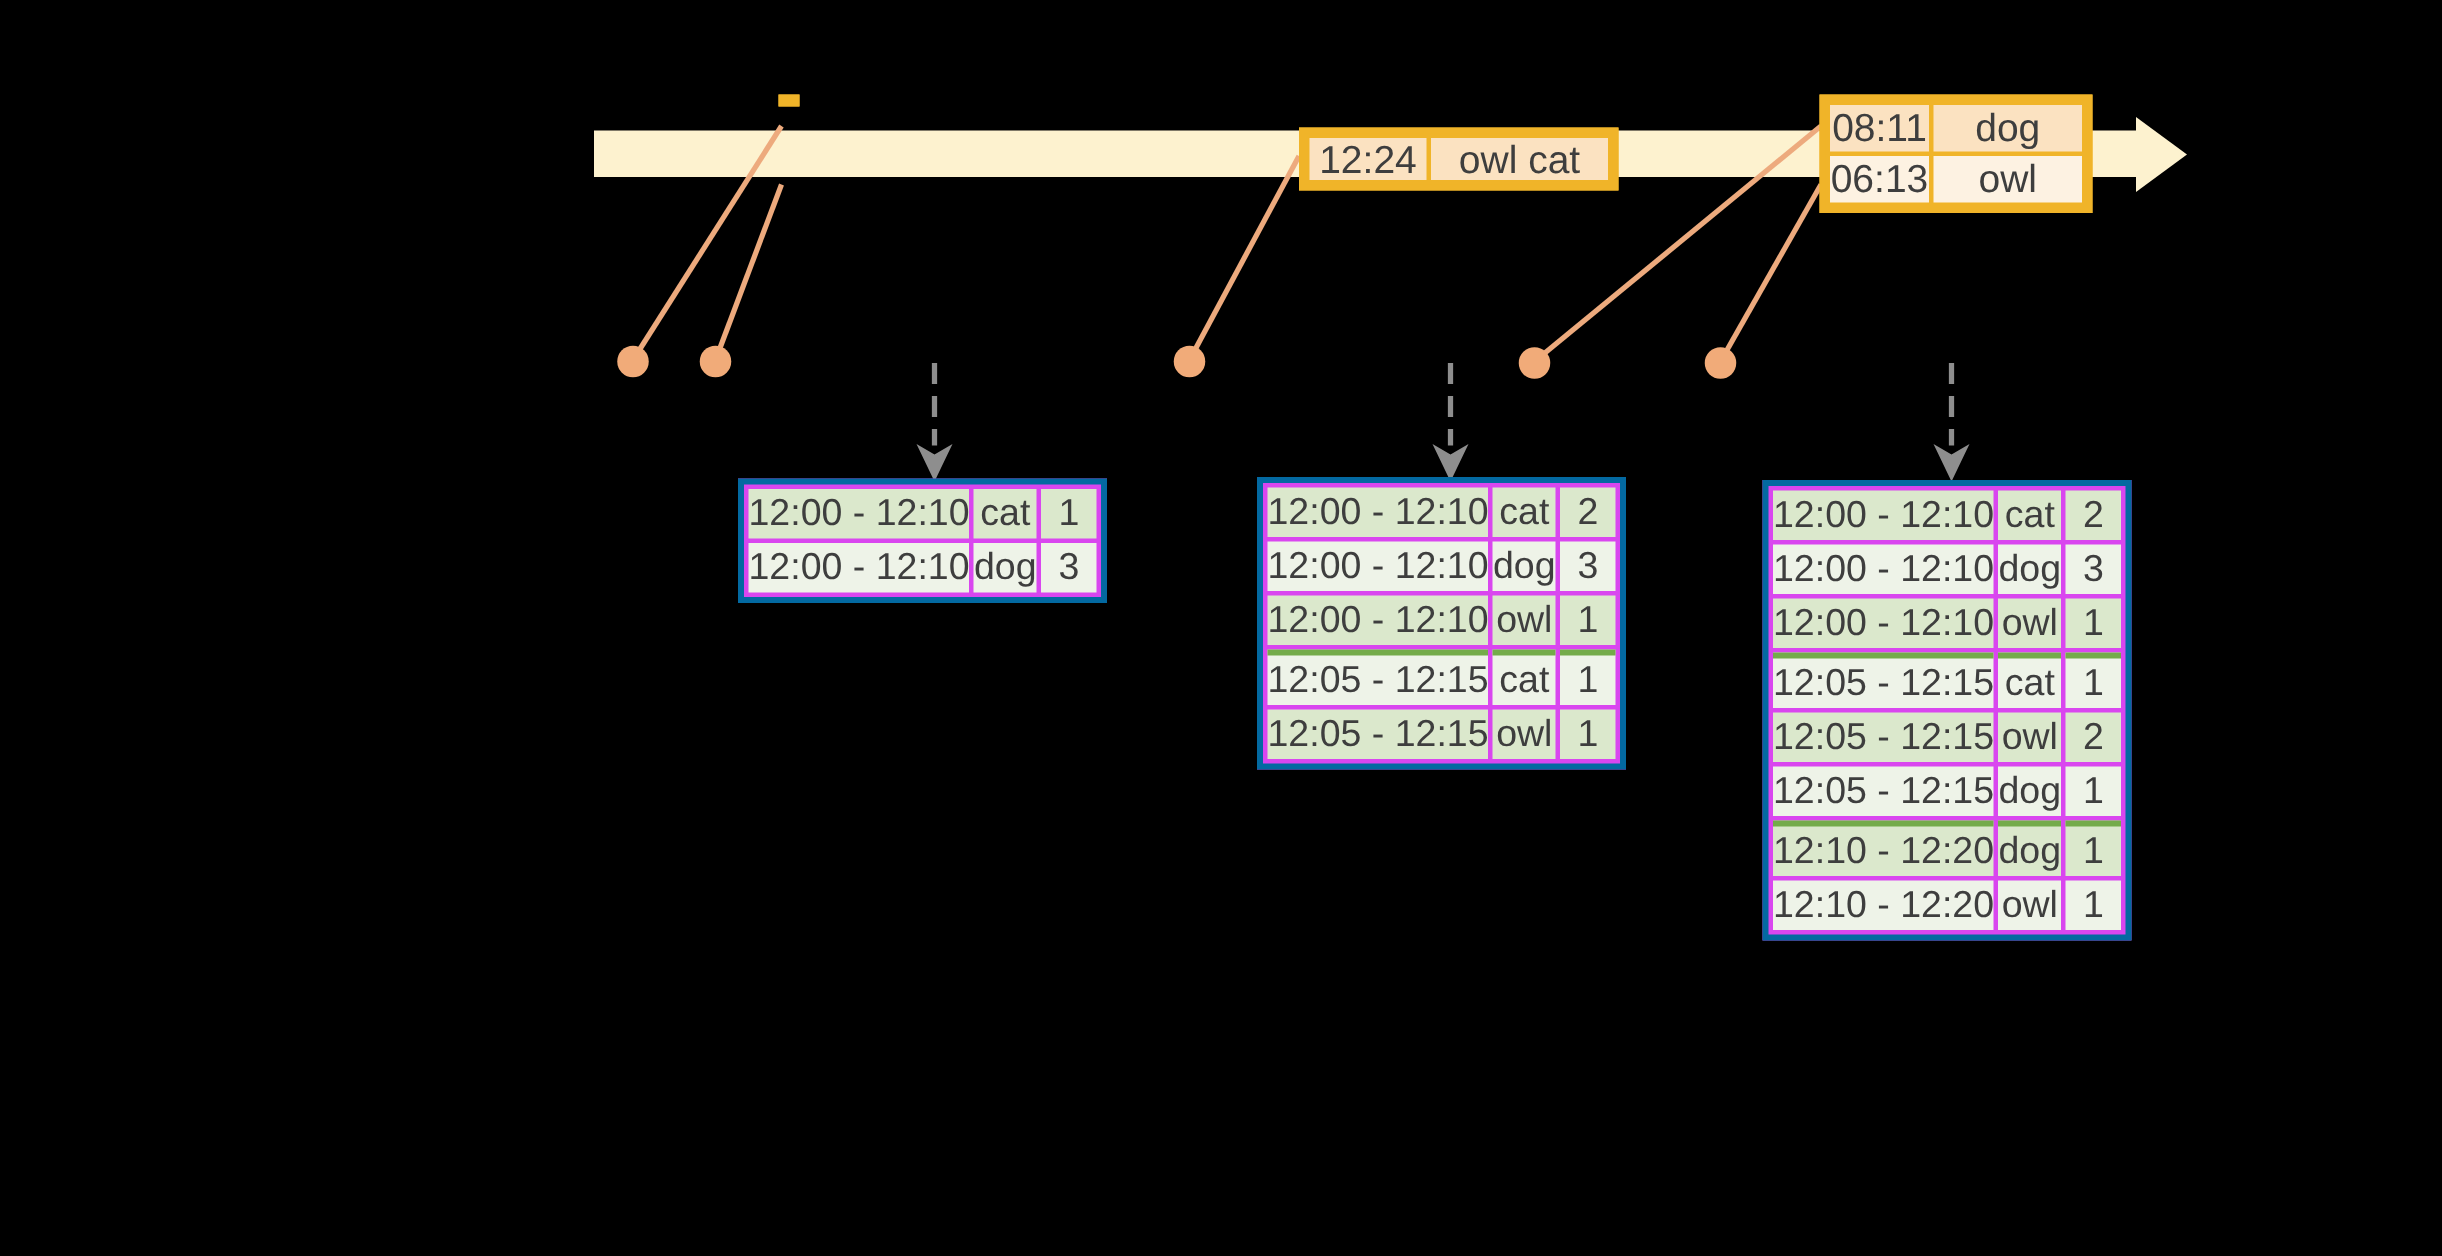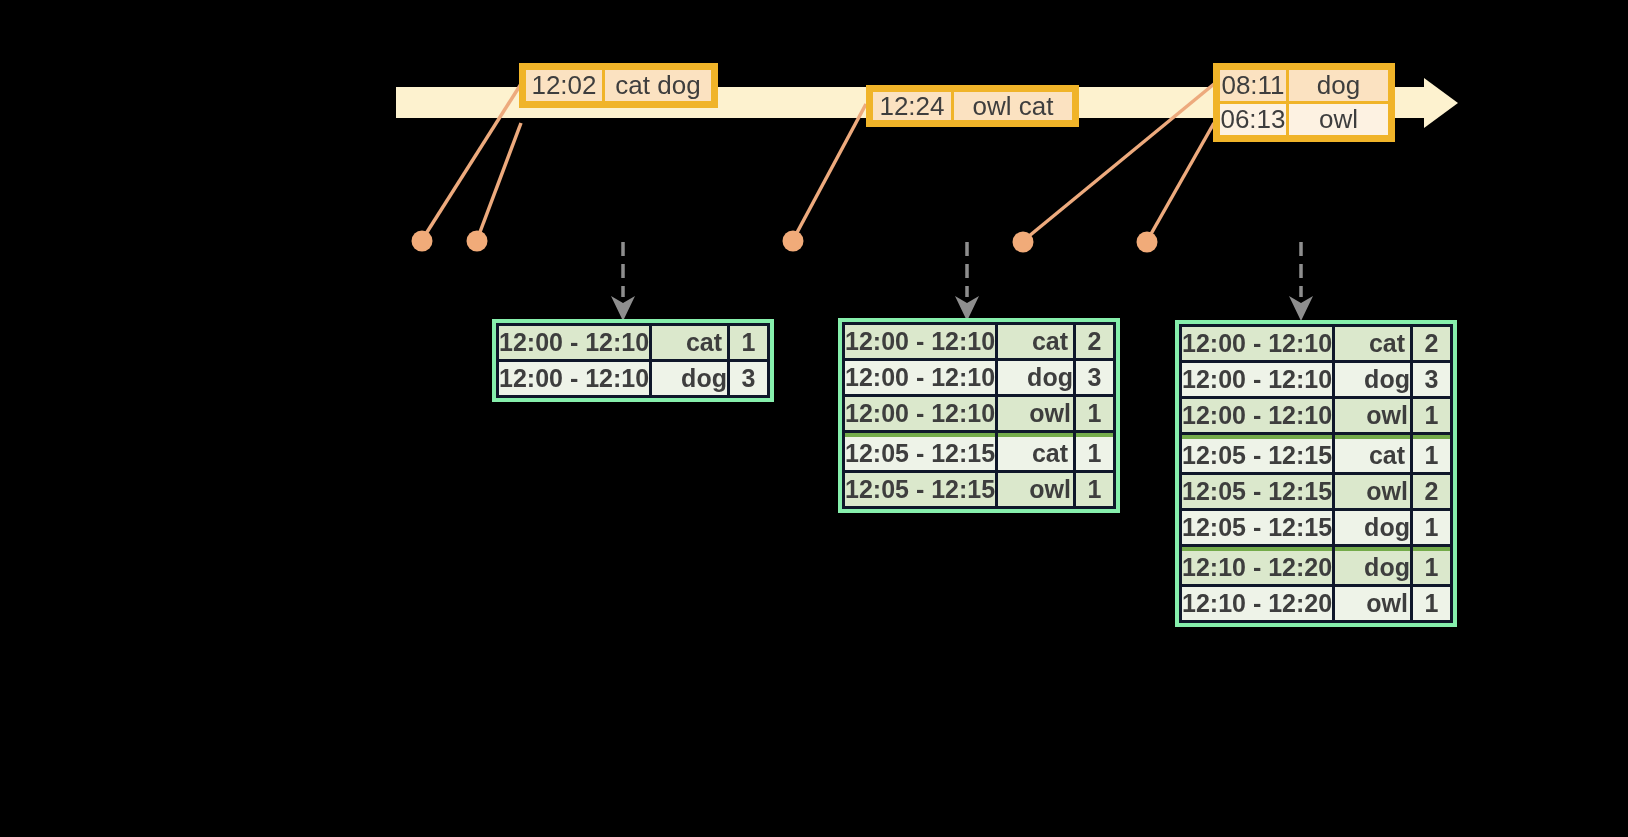--- a/index.html
+++ b/index.html
@@ -26,28 +26,28 @@
   #ebox1 td.e-time{width:76px;}  #ebox1 td.e-words{width:106px;}
   #ebox2{left:866px;top:85px;}
   #ebox2 td.e-time{width:78px;}  #ebox2 td.e-words{width:118px;}
   #ebox3{left:1213px;top:63px;}
   #ebox3 td.e-time{width:66px;}  #ebox3 td.e-words{width:99px;}
 
   
   table.rtable{
     position:absolute;z-index:2;
     border-collapse:separate;border-spacing:3px;
-    background:#0f172a;border:4px solid #86efac;font-weight:bold;
+    background:#d946ef;border:4px solid #0369a1;
   }
   table.rtable td{
     text-align:center;vertical-align:middle;padding:0;
     font-size:25px;line-height:33px;height:33px;white-space:nowrap;
   }
   table.rtable td.c-window{width:147px;}
-  table.rtable td.c-word{width:36px;padding-left:29px;}
+  table.rtable td.c-word{width:36px;}
   table.rtable td.c-count{width:37px;}
   table.rtable tr:nth-child(odd) td{background:#dbe8cc;}
   table.rtable tr:nth-child(even) td{background:#eef3e8;}
   table.rtable tr.gsep td{border-top:4px solid #74ab4a;}
   #rtable1{left:492px;top:319px;}
   #rtable2{left:838px;top:318px;}
   #rtable3{left:1175px;top:320px;}
 
   .connector{stroke:#edaa7d;stroke-width:3.5;}
   .trigger-line{stroke:#8e8e8e;stroke-width:3.5;stroke-dasharray:14 8;}
@@ -78,24 +78,20 @@
     <line class="trigger-line" x1="623" y1="242" x2="623" y2="297"></line>
     <polygon class="trigger-head" points="611,296 623,303 635,296 623,321"></polygon>
     <line class="trigger-line" x1="967" y1="242" x2="967" y2="297"></line>
     <polygon class="trigger-head" points="955,296 967,303 979,296 967,321"></polygon>
     <line class="trigger-line" x1="1301" y1="242" x2="1301" y2="297"></line>
     <polygon class="trigger-head" points="1289,296 1301,303 1313,296 1301,321"></polygon>
   </svg>
 
   <table class="ebox" id="ebox1">
     <tbody>
-        <tr>
-      <td class="e-time">12:02</td>
-      <td class="e-words">cat dog</td>
-    </tr>
   </tbody>
     </table>
 
   <table class="ebox single" id="ebox2">
     <tbody>
         <tr>
       <td class="e-time">12:24</td>
       <td class="e-words">owl cat</td>
     </tr>
   </tbody>

